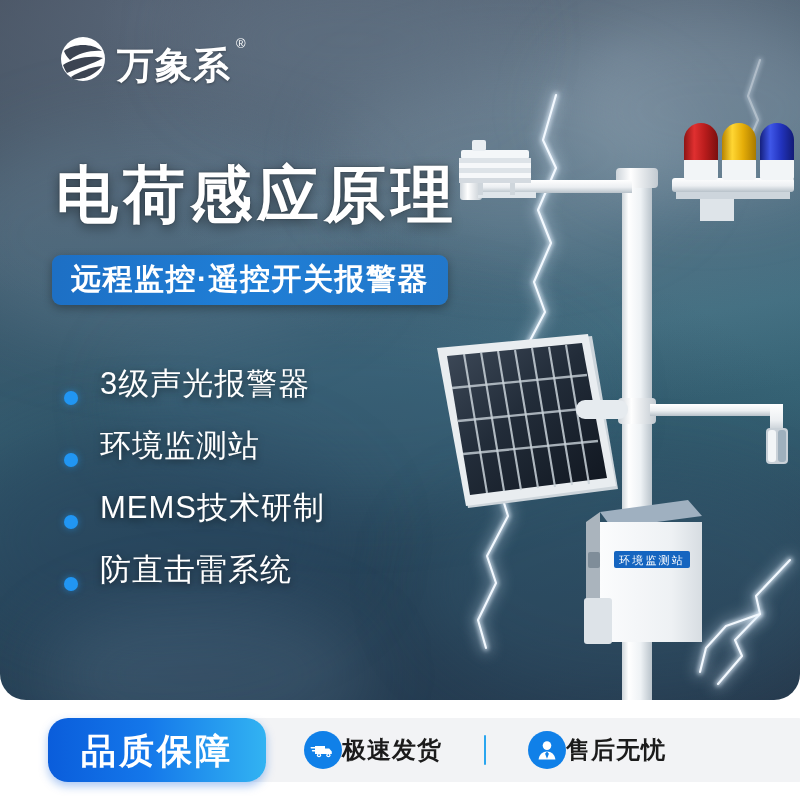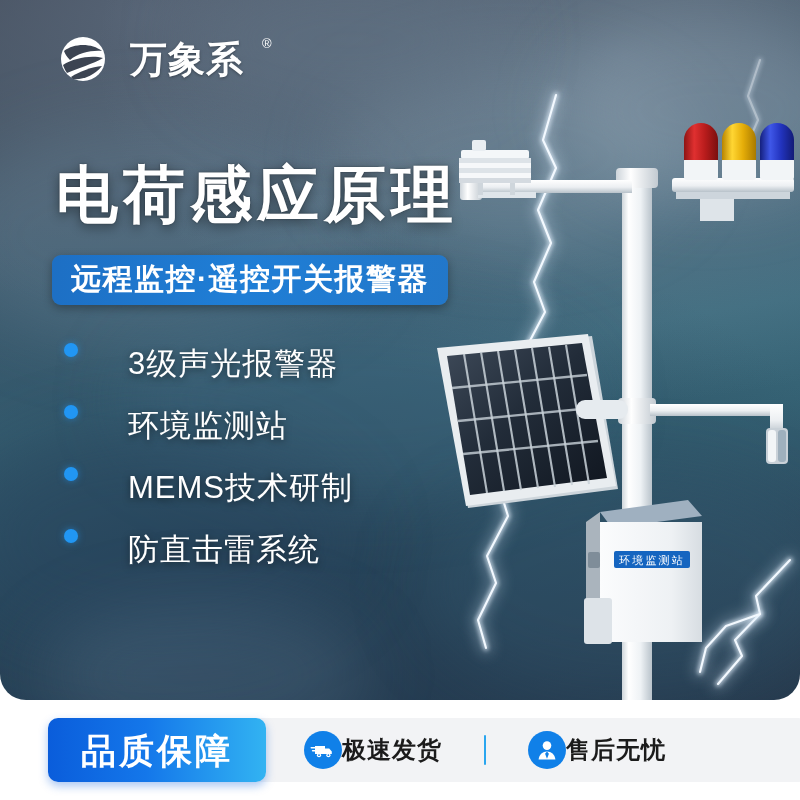--- a/index.html
+++ b/index.html
@@ -36,53 +36,53 @@
   .bolt .mid{stroke:rgba(226,240,252,.70);stroke-width:5.5;fill:none;
              stroke-linecap:round;stroke-linejoin:round;filter:blur(2.2px);}
   .bolt .core{stroke:#f3f9ff;stroke-width:2.1;fill:none;
               stroke-linecap:round;stroke-linejoin:round;}
 
   
   .rig{position:absolute;left:0;top:0;width:800px;height:700px;pointer-events:none;}
   .rig svg{display:block;}
 
   
-  .logo{position:absolute;left:58px;top:34px;display:flex;align-items:center;gap:22px;}
+  .logo{position:absolute;left:58px;top:34px;display:flex;align-items:flex-end;gap:9px;}
   .logo-mark{width:50px;height:50px;flex:0 0 50px;}
   .logo-word{font-size:37px;font-weight:700;color:#fff;letter-spacing:1px;
              line-height:1;text-shadow:0 1px 3px rgba(0,0,0,.35);}
   .logo-reg{font-size:13px;color:#fff;align-self:flex-start;margin-top:2px;margin-left:-4px;}
 
   
   .headline{position:absolute;left:56px;top:162px;font-size:62px;font-weight:700;
             color:#fff;letter-spacing:5px;line-height:1.05;
             text-shadow:0 3px 12px rgba(0,0,0,.45),0 0 2px rgba(0,0,0,.4);}
 
   .subbadge{position:absolute;left:52px;top:255px;padding:9px 19px 11px 19px;
             border-radius:9px;color:#fff;font-size:30px;font-weight:700;
             letter-spacing:1.5px;line-height:1;
             background:linear-gradient(100deg,#1d6fc4 0%,#1f7ed6 48%,#2277c9 100%);
             box-shadow:0 3px 10px rgba(0,0,0,.32);}
 
   
   .features{position:absolute;left:64px;top:343px;}
-  .feat{display:flex;align-items:flex-start;height:62px;gap:28px;}
+  .feat{display:flex;align-items:flex-end;height:62px;}
   .dot{width:14px;height:14px;border-radius:50%;background:#2196f3;flex:0 0 14px;
        box-shadow:0 0 7px rgba(33,150,243,.55);}
   .feat-label{margin-left:22px;font-size:31px;color:#fff;font-weight:500;
               letter-spacing:1px;text-shadow:0 2px 7px rgba(0,0,0,.5);}
 
   
   .footer{position:absolute;left:0;top:700px;width:800px;height:100px;
           display:flex;align-items:center;}
   .footer-inner{position:relative;margin-left:48px;display:flex;align-items:center;
                 height:64px;}
   .trust-tray{position:absolute;left:120px;top:0;width:640px;height:64px;
               background:#f2f3f5;border-radius:10px;}
-  .qa-pill{position:relative;z-index:2;width:218px;height:64px;border-radius:10px;
+  .qa-pill{position:relative;z-index:2;width:218px;height:64px;border-radius:20px;
            display:flex;align-items:center;justify-content:center;
            background:linear-gradient(90deg,#0a5ddb 0%,#1477ea 45%,#32b3f2 100%);
            box-shadow:0 4px 10px rgba(10,93,219,.35);}
   .qa-text{font-size:35px;font-weight:700;color:#fff;letter-spacing:3px;line-height:1;}
   .trust-items{position:relative;z-index:2;display:flex;align-items:center;
                margin-left:38px;}
   .trust{display:flex;align-items:center;}
   .trust-icon{width:38px;height:38px;border-radius:50%;background:#1080e8;
               flex:0 0 38px;display:flex;align-items:center;justify-content:center;}
   .trust-icon svg{display:block;}

